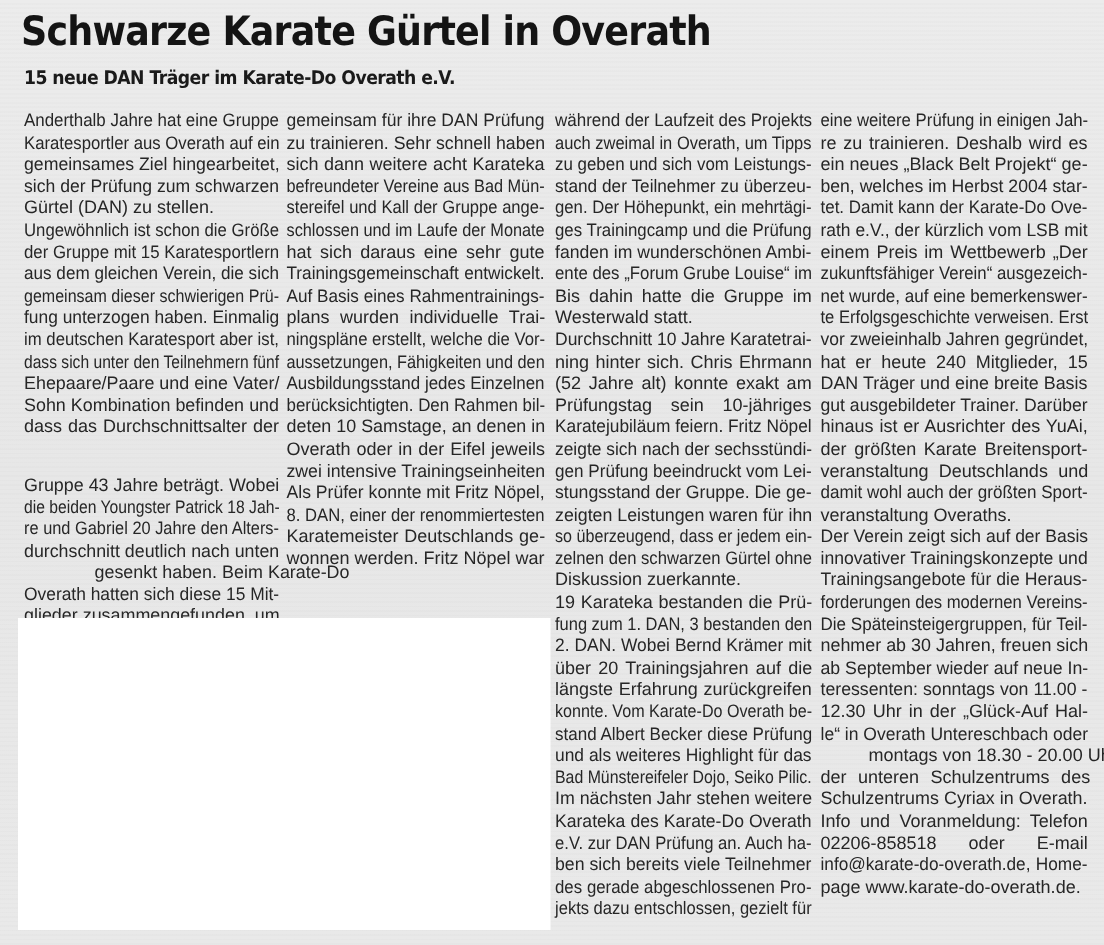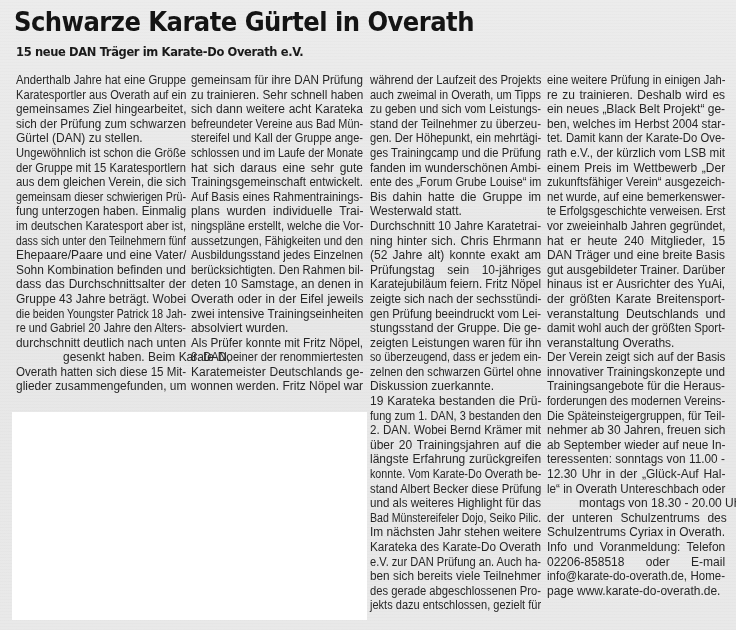--- a/index.html
+++ b/index.html
@@ -96,21 +96,21 @@
       <span class="line" style="white-space: nowrap; display: block; transform: scaleX(0.928962); transform-origin: left center; width: 183px;">Ungewöhnlich ist schon die Größe</span>
       <span class="line" style="white-space: nowrap; display: block; transform: scaleX(0.934066); transform-origin: left center; width: 182px;">der Gruppe mit 15 Karatesportlern</span>
       <span class="line" style="white-space: nowrap; display: block; transform: scaleX(0.949721); transform-origin: left center; width: 179px;">aus dem gleichen Verein, die sich</span>
       <span class="line" style="white-space: nowrap; display: block; transform: scaleX(0.890052); transform-origin: left center; width: 191px;">gemeinsam dieser schwierigen Prü-</span>
       <span class="line" style="white-space: nowrap; display: block; transform: scaleX(0.965909); transform-origin: left center; width: 176px;">fung unterzogen haben. Einmalig</span>
       <span class="line" style="white-space: nowrap; display: block; transform: scaleX(0.928962); transform-origin: left center; width: 183px;">im deutschen Karatesport aber ist,</span>
       <span class="line" style="white-space: nowrap; display: block; transform: scaleX(0.867347); transform-origin: left center; width: 196px;">dass sich unter den Teilnehmern fünf</span>
       <span class="line" style="white-space: nowrap; display: block; transform: scaleX(0.994152); transform-origin: left center; width: 171px;">Ehepaare/Paare und eine Vater/</span>
       <span class="line" style="white-space: nowrap; display: block; transform: scaleX(0.994152); transform-origin: left center; width: 171px;">Sohn Kombination befinden und</span>
       <span class="line" style="white-space: nowrap; display: block; word-spacing: 0.666667px;">dass das Durchschnittsalter der</span>
-      <span class="line" style="white-space: nowrap; display: block; transform: scaleX(0.994152); transform-origin: left center; width: 171px;">Gruppe 43 Jahre beträgt. Wobei</span>
+      <span class="line" style="white-space: nowrap; display: block; transform: scaleX(0.994152); transform-origin: left center; width: 171px; margin-top: 24px;">Gruppe 43 Jahre beträgt. Wobei</span>
       <span class="line" style="white-space: nowrap; display: block; transform: scaleX(0.871795); transform-origin: left center; width: 195px;">die beiden Youngster Patrick 18 Jah-</span>
       <span class="line" style="white-space: nowrap; display: block; transform: scaleX(0.909091); transform-origin: left center; width: 187px;">re und Gabriel 20 Jahre den Alters-</span>
       <span class="line" style="white-space: nowrap; display: block; transform: scaleX(0.988372); transform-origin: left center; width: 172px;">durchschnitt deutlich nach unten</span>
       <span class="line" style="white-space: nowrap; display: block; transform: scaleX(0.994152); transform-origin: left center; width: 171px; margin-left: 47px;">gesenkt haben. Beim Karate-Do</span>
       <span class="line" style="white-space: nowrap; display: block; transform: scaleX(0.965909); transform-origin: left center; width: 176px;">Overath hatten sich diese 15 Mit-</span>
       <span class="line" style="white-space: nowrap; display: block; transform: scaleX(0.994152); transform-origin: left center; width: 171px;">glieder zusammengefunden, um</span>
     </div>
   <div class="column col2">
       <span class="line" style="white-space: nowrap; display: block; transform: scaleX(0.971751); transform-origin: left center; width: 177px;">gemeinsam für ihre DAN Prüfung</span>
       <span class="line" style="white-space: nowrap; display: block; transform: scaleX(0.982857); transform-origin: left center; width: 175px;">zu trainieren. Sehr schnell haben</span>
@@ -122,21 +122,20 @@
       <span class="line" style="white-space: nowrap; display: block; transform: scaleX(0.955556); transform-origin: left center; width: 180px;">Trainingsgemeinschaft entwickelt.</span>
       <span class="line" style="white-space: nowrap; display: block; transform: scaleX(0.950276); transform-origin: left center; width: 181px;">Auf Basis eines Rahmentrainings-</span>
       <span class="line" style="white-space: nowrap; display: block; word-spacing: 3.66667px;">plans wurden individuelle Trai-</span>
       <span class="line" style="white-space: nowrap; display: block; transform: scaleX(0.92973); transform-origin: left center; width: 185px;">ningspläne erstellt, welche die Vor-</span>
       <span class="line" style="white-space: nowrap; display: block; transform: scaleX(0.905263); transform-origin: left center; width: 190px;">aussetzungen, Fähigkeiten und den</span>
       <span class="line" style="white-space: nowrap; display: block; transform: scaleX(0.939891); transform-origin: left center; width: 183px;">Ausbildungsstand jedes Einzelnen</span>
       <span class="line" style="white-space: nowrap; display: block; transform: scaleX(0.939891); transform-origin: left center; width: 183px;">berücksichtigten. Den Rahmen bil-</span>
       <span class="line" style="white-space: nowrap; display: block; transform: scaleX(0.99422); transform-origin: left center; width: 173px;">deten 10 Samstage, an denen in</span>
       <span class="line" style="white-space: nowrap; display: block; word-spacing: 0.6px;">Overath oder in der Eifel jeweils</span>
       <span class="line" style="white-space: nowrap; display: block; transform: scaleX(0.982857); transform-origin: left center; width: 175px;">zwei intensive Trainingseinheiten</span>
-      <span class="line last" style="white-space: nowrap; display: block;">absolviert wurden.</span>
       <span class="line" style="white-space: nowrap; display: block; transform: scaleX(0.977273); transform-origin: left center; width: 176px;">Als Prüfer konnte mit Fritz Nöpel,</span>
       <span class="line" style="white-space: nowrap; display: block; transform: scaleX(0.924731); transform-origin: left center; width: 186px;">8. DAN, einer der renommiertesten</span>
       <span class="line" style="white-space: nowrap; display: block; word-spacing: 0.5px;">Karatemeister Deutschlands ge-</span>
       <span class="line" style="white-space: nowrap; display: block; word-spacing: 0px;">wonnen werden. Fritz Nöpel war</span>
     </div>
   <div class="column col3">
       <span class="line" style="white-space: nowrap; display: block; transform: scaleX(0.944751); transform-origin: left center; width: 181px;">während der Laufzeit des Projekts</span>
       <span class="line" style="white-space: nowrap; display: block; transform: scaleX(0.914439); transform-origin: left center; width: 187px;">auch zweimal in Overath, um Tipps</span>
       <span class="line" style="white-space: nowrap; display: block; transform: scaleX(0.93956); transform-origin: left center; width: 182px;">zu geben und sich vom Leistungs-</span>
       <span class="line" style="white-space: nowrap; display: block; transform: scaleX(0.955307); transform-origin: left center; width: 179px;">stand der Teilnehmer zu überzeu-</span>

